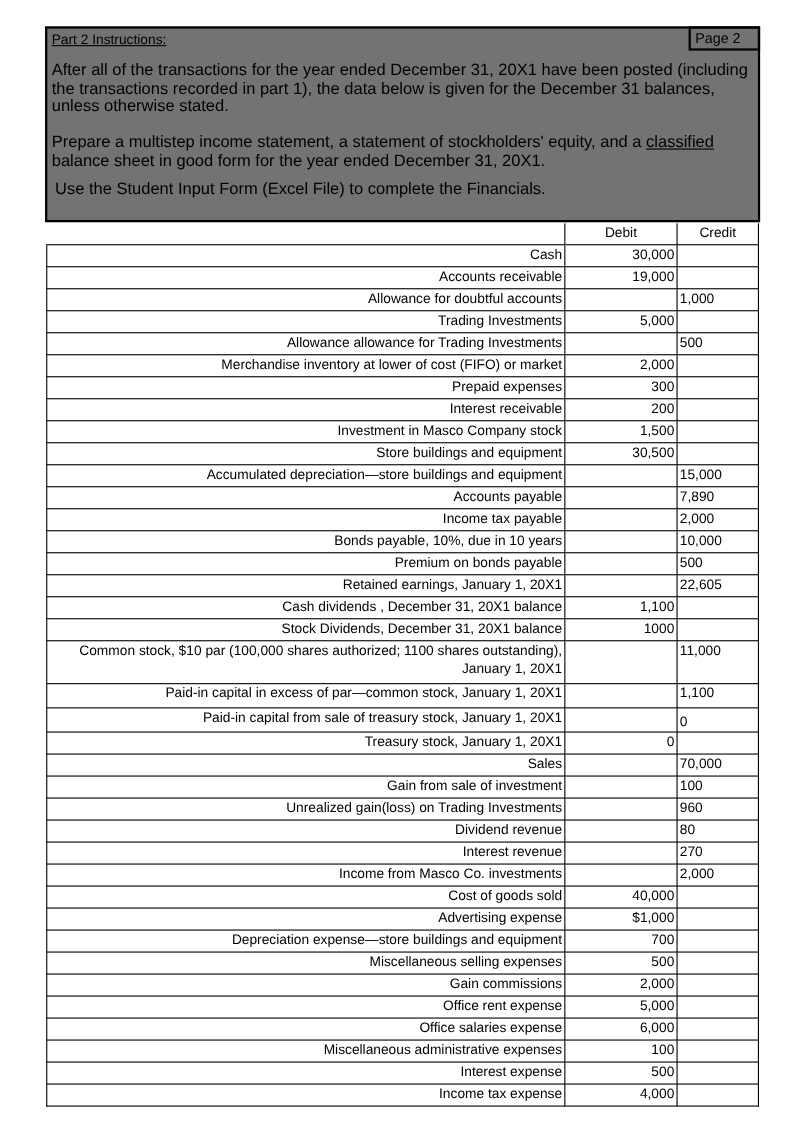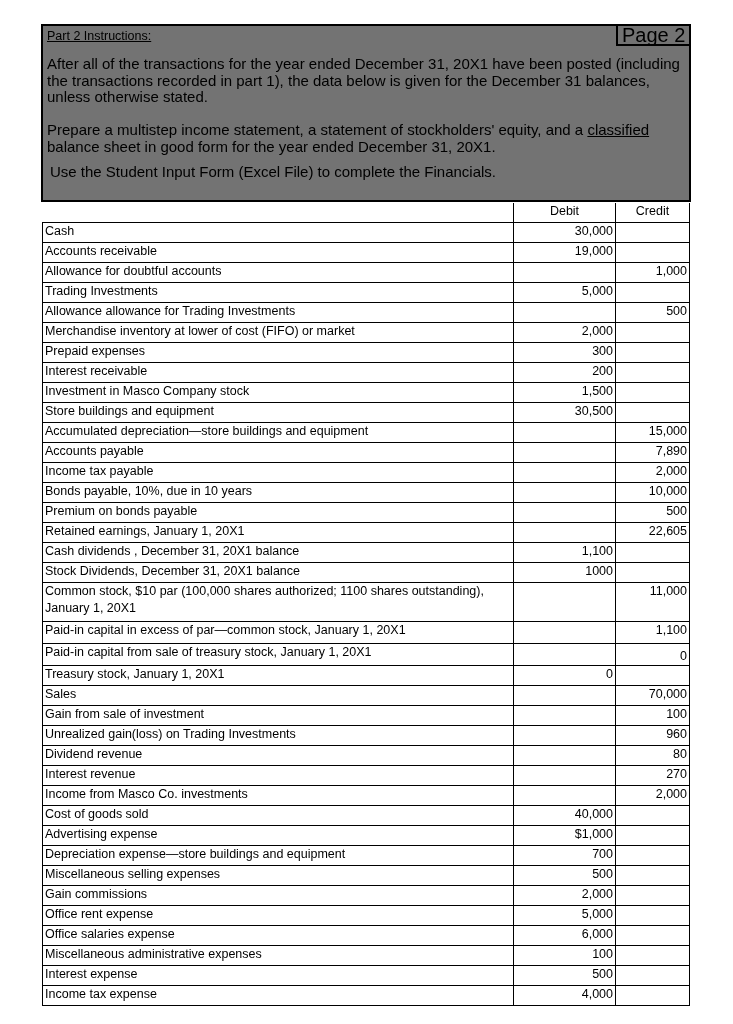--- a/index.html
+++ b/index.html
@@ -1,32 +1,32 @@
 <!DOCTYPE html>
 <html><head>
 <meta charset="utf-8">
 <style>
   html, body { margin:0; padding:0; background:#ffffff; }
   body { width:733px; height:1024px; position:relative; overflow:hidden;
          font-family:"Liberation Sans", sans-serif; color:#000; }
   .instr { position:absolute; left:41px; top:24px; width:650px; height:178px;
            background:#737373; border:2px solid #000; box-sizing:border-box; }
   .instr-title { position:absolute; left:4px; top:3px; font-size:12.5px; text-decoration:underline; }
-  .page-box { position:absolute; right:-2px; top:-2px; width:75px; height:22px;
-              border:2px solid #000; box-sizing:border-box; font-size:20px; line-height:18px; padding-left:4px; }
+  .page-box { position:absolute; right:-2px; top:-2px; width:65px; height:22px;
+              border:2px solid #000; box-sizing:border-box; font-size:13px; line-height:18px; padding-left:4px; }
   .instr p { position:absolute; left:4px; margin:0; font-size:15px; line-height:16.5px; width:640px; }
   .p1 { top:30px; } .p2 { top:96px; } .p3 { top:138px; left:7px !important; }
   u { text-decoration:underline; }
   table.tb { position:absolute; left:42px; top:203px; border-collapse:collapse; font-size:12.5px; }
   table.tb td { border:1px solid #000; padding:0 2px; height:19px; vertical-align:top; line-height:17px; }
   table.tb tr.hdr td { border-top:none; }
   table.tb tr.hdr td.blank { border:none; border-bottom:1px solid #000; }
-  td.acct { width:466px; text-align:left;margin-left:12px; }
+  td.acct { width:466px; text-align:right;margin-left:12px; }
   td.deb { width:97px; text-align:right; }
-  td.cred { width:69px; text-align:right; }
+  td.cred { width:69px; text-align:left; }
   tr.hdr td.deb, tr.hdr td.cred { text-align:center; }
   tr.tall td { height:38px; }
   tr.mid td { height:21px; }
   td.bottom { vertical-align:bottom !important; }
 </style>
 </head>
 <body>
 
 <div class="instr">
   <div class="instr-title">Part 2 Instructions:</div>

